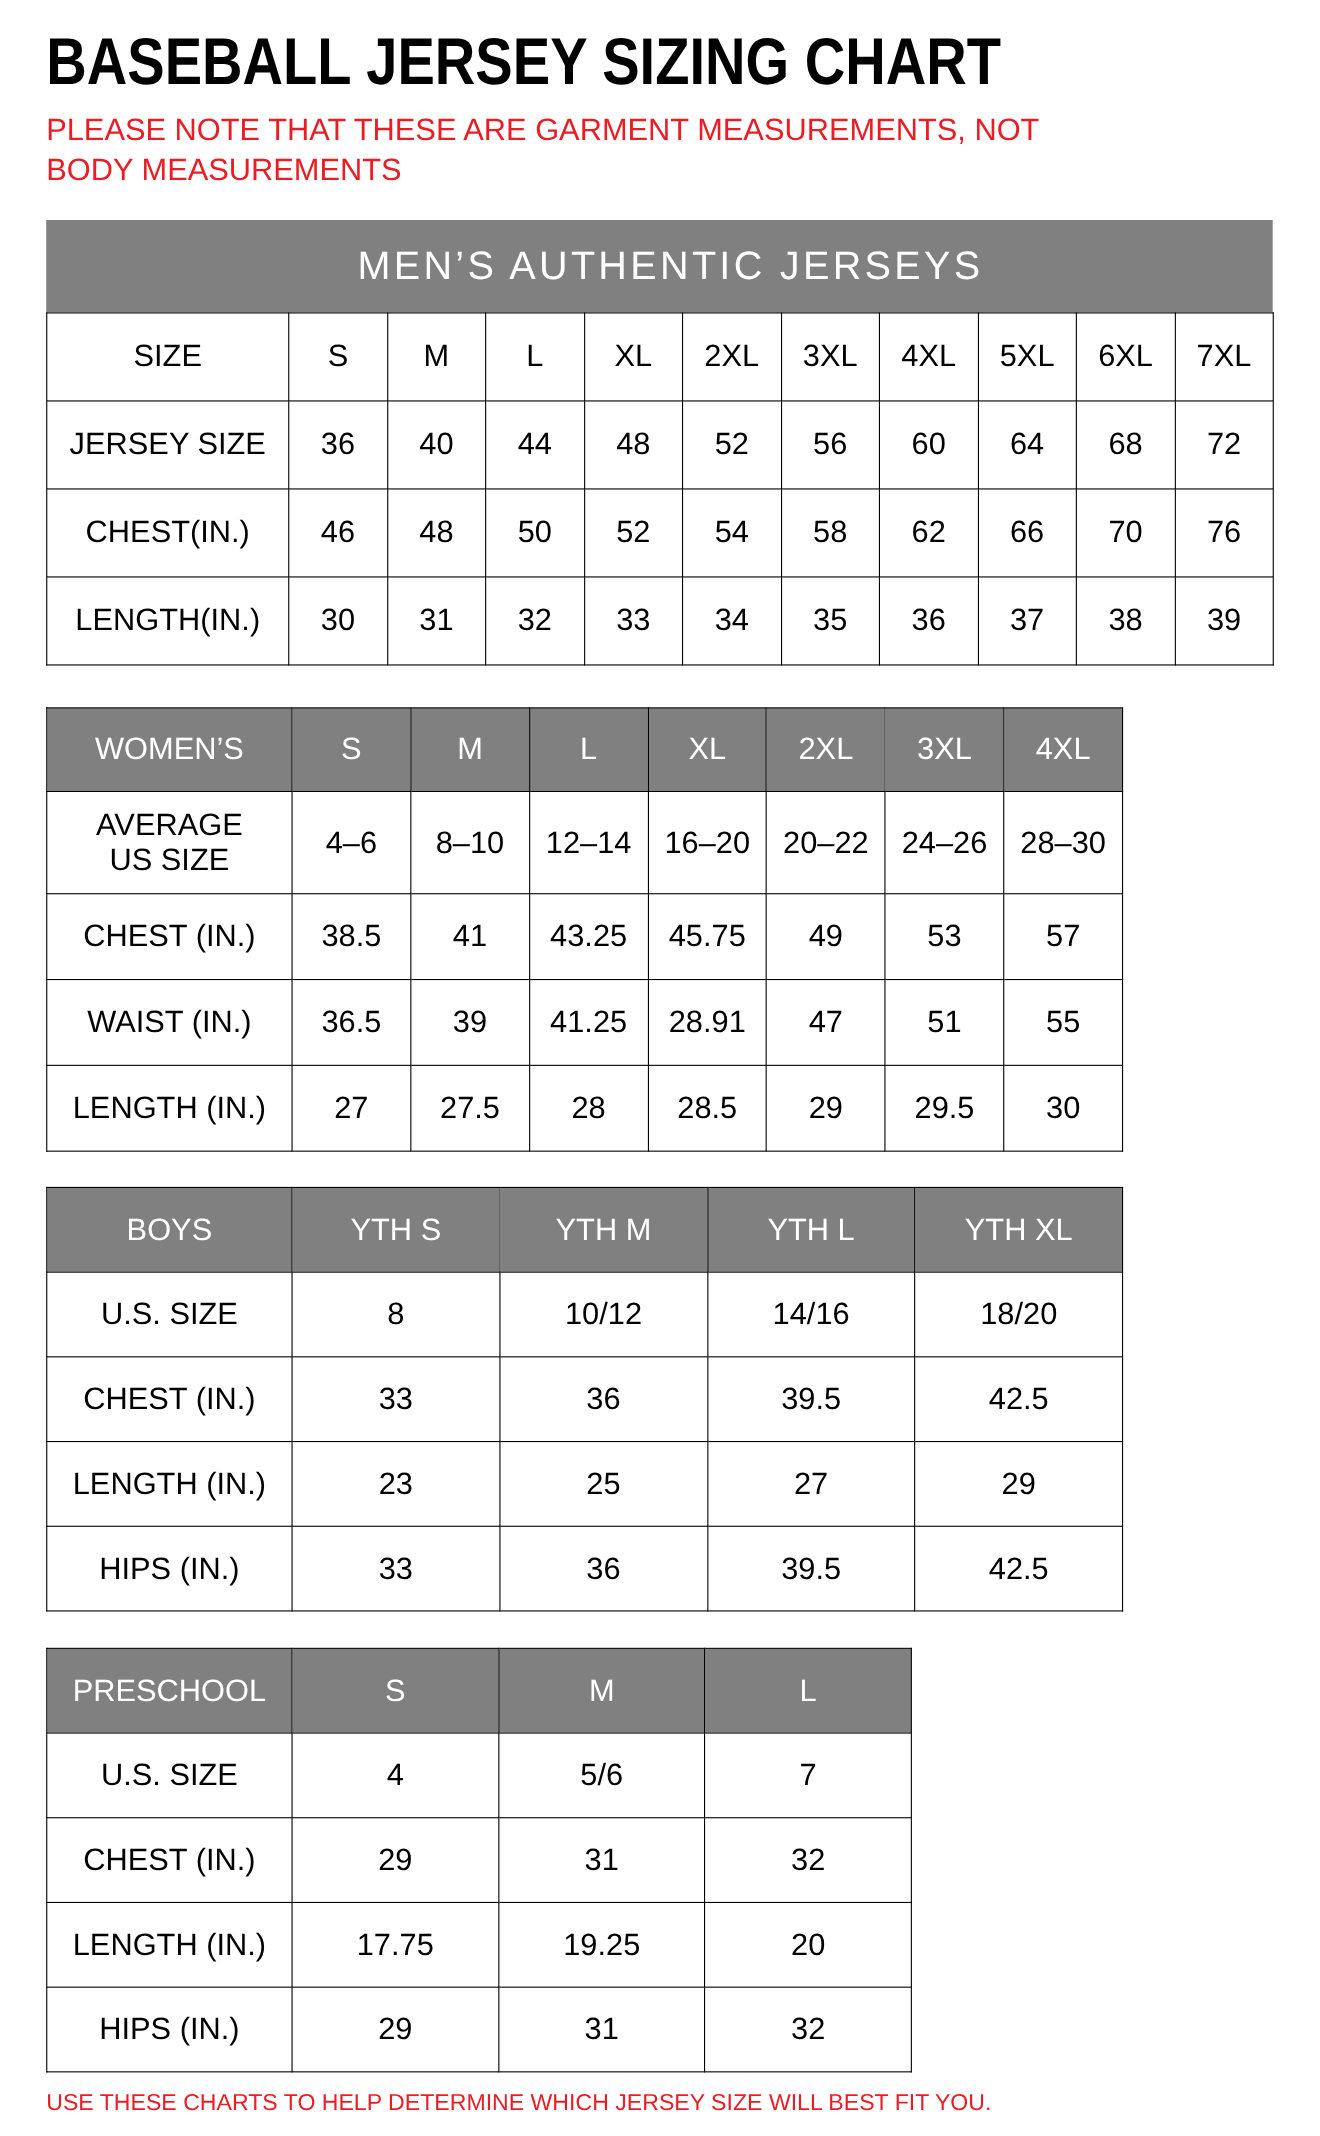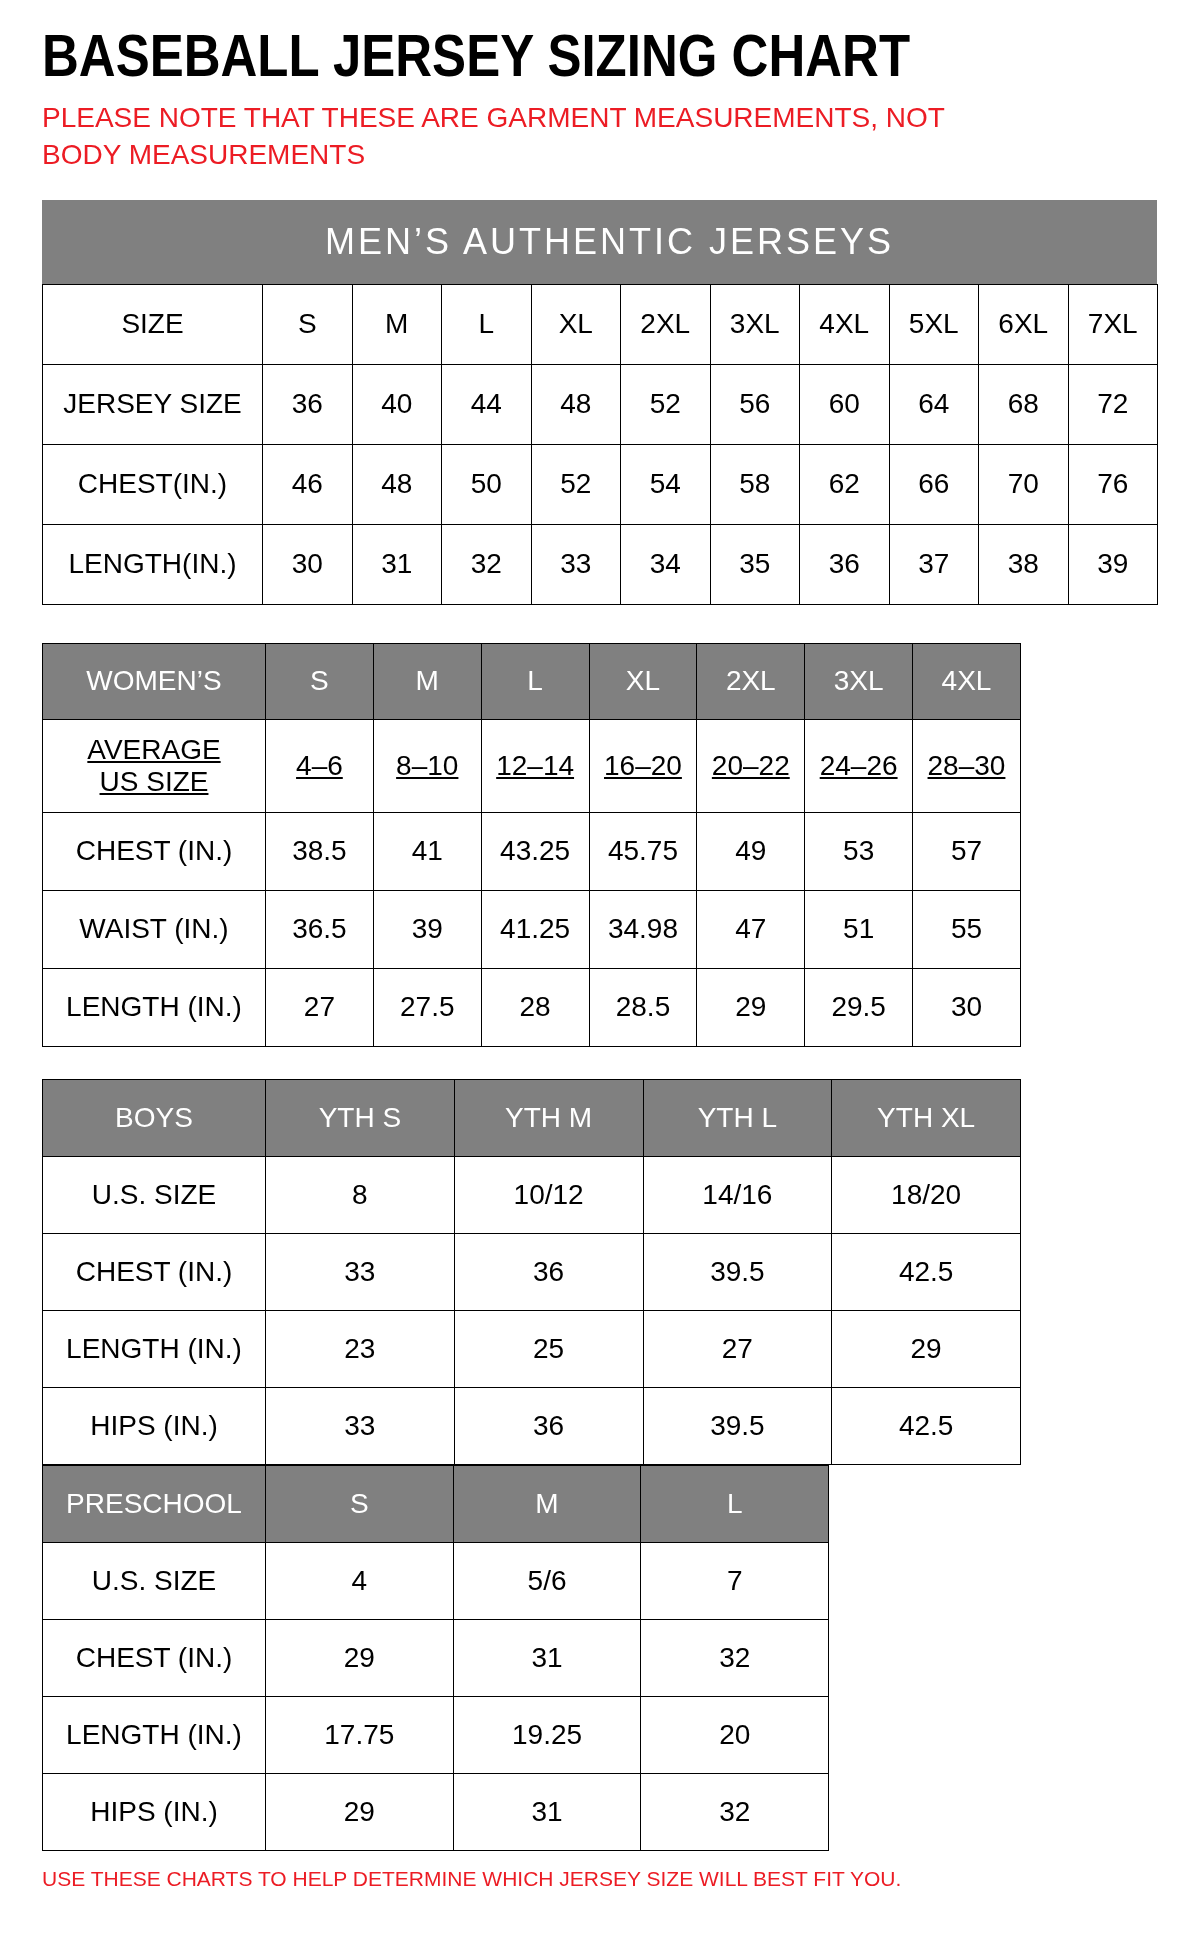--- a/index.html
+++ b/index.html
@@ -31,21 +31,21 @@
     color: var(--red, #ec1c24);
     font-size: 28px;
     line-height: 1.32;
     margin: 0 0 26px 0;
     max-width: 920px;
   }
 
   .tbl-section { margin: 0; }
   .sec-mens     { margin-bottom: 38px; }
   .sec-womens   { margin-bottom: 32px; }
-  .sec-boys     { }
+  .sec-boys     { margin-bottom: 33px; }
   .sec-preschool{ margin-bottom: 0; }
 
   .banner {
     width: 1115px;
     height: 84px;
     background: var(--gray, #808080);
     color: #ffffff;
     display: flex;
     align-items: center;
     justify-content: center;
@@ -77,21 +77,21 @@
   .mens-tbl col { width: 89.5px; }
   .mens-tbl col.c0 { width: 220px; }
   .mens-tbl tr { height: 80px; }
 
   
   .womens-tbl { width: 978px; margin-top: 17px; }
   .womens-tbl col { width: 107.85px; }
   .womens-tbl col.c0 { width: 223px; }
   .womens-tbl tr { height: 78px; }
   .womens-tbl tr:nth-child(1) { height: 76px; }
-  .womens-tbl tr:nth-child(2) { height: 93px; text-decoration: underline; }
+  .womens-tbl tr:nth-child(2) { height: 93px; }
 
   
   .boys-tbl { width: 978px; }
   .boys-tbl col { width: 188.75px; }
   .boys-tbl col.c0 { width: 223px; }
   .boys-tbl tr { height: 77px; }
 
   
   .preschool-tbl { width: 786px; }
   .preschool-tbl col { width: 187.7px; }
@@ -229,21 +229,21 @@
             <td class="val">45.75</td>
             <td class="val">49</td>
             <td class="val">53</td>
             <td class="val">57</td>
           </tr>
           <tr>
             <td class="lbl">WAIST (IN.)</td>
             <td class="val">36.5</td>
             <td class="val">39</td>
             <td class="val">41.25</td>
-            <td class="val">34.98</td>
+            <td class="val">28.91</td>
             <td class="val">47</td>
             <td class="val">51</td>
             <td class="val">55</td>
           </tr>
           <tr>
             <td class="lbl">LENGTH (IN.)</td>
             <td class="val">27</td>
             <td class="val">27.5</td>
             <td class="val">28</td>
             <td class="val">28.5</td>

